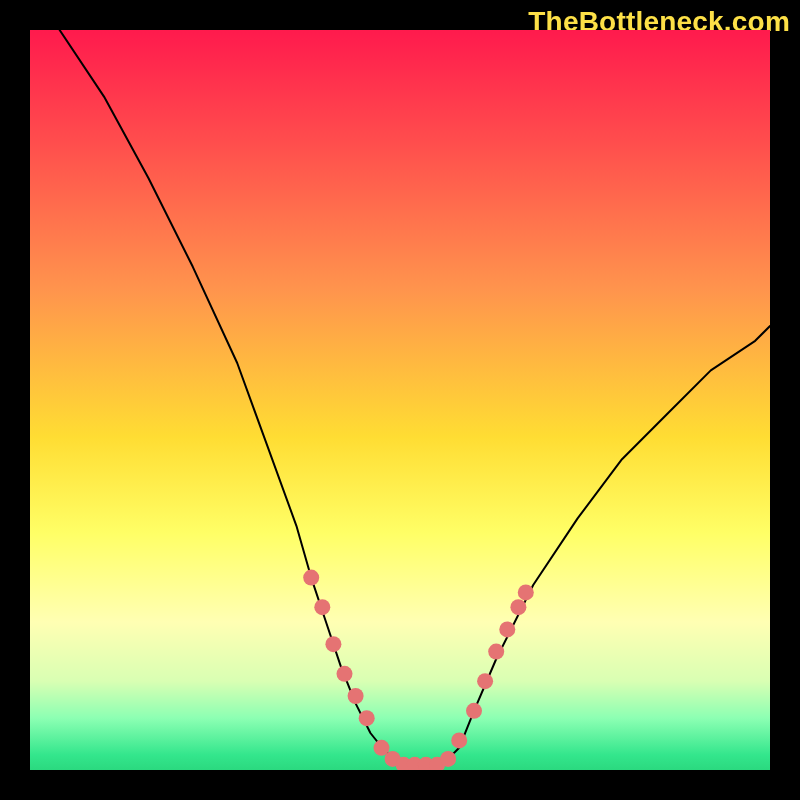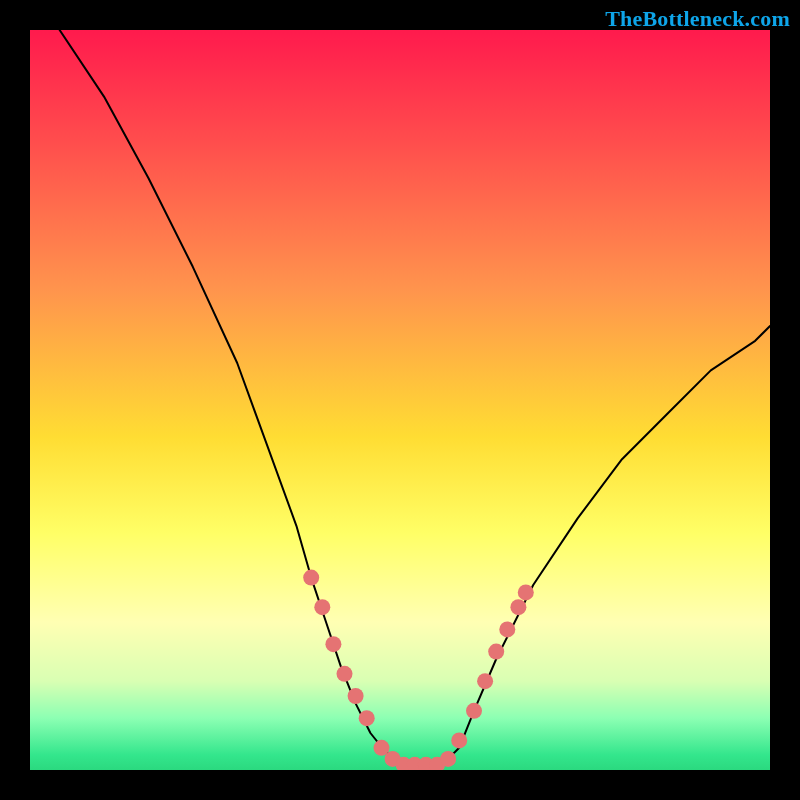--- a/index.html
+++ b/index.html
@@ -35,24 +35,24 @@
       #d9ffb3 88%,
       #8cffb3 93%,
       #33e68c 98%,
       #2bd97f 100%
     );
   }
   .watermark {
     position: absolute;
     top: 6px;
     right: 10px;
-    font-family: Liberation Serif, serif;
-    font-size: 22px;
+    font-family: Liberation Sans, sans-serif;
+    font-size: 28px;
     font-weight: bold;
-    color: #0ea5e9;
+    color: #fde047;
     letter-spacing: 0.2px;
     user-select: none;
   }
   svg.curve {
     position: absolute;
     top: 0;
     left: 0;
   }
 </style>
 </head>

